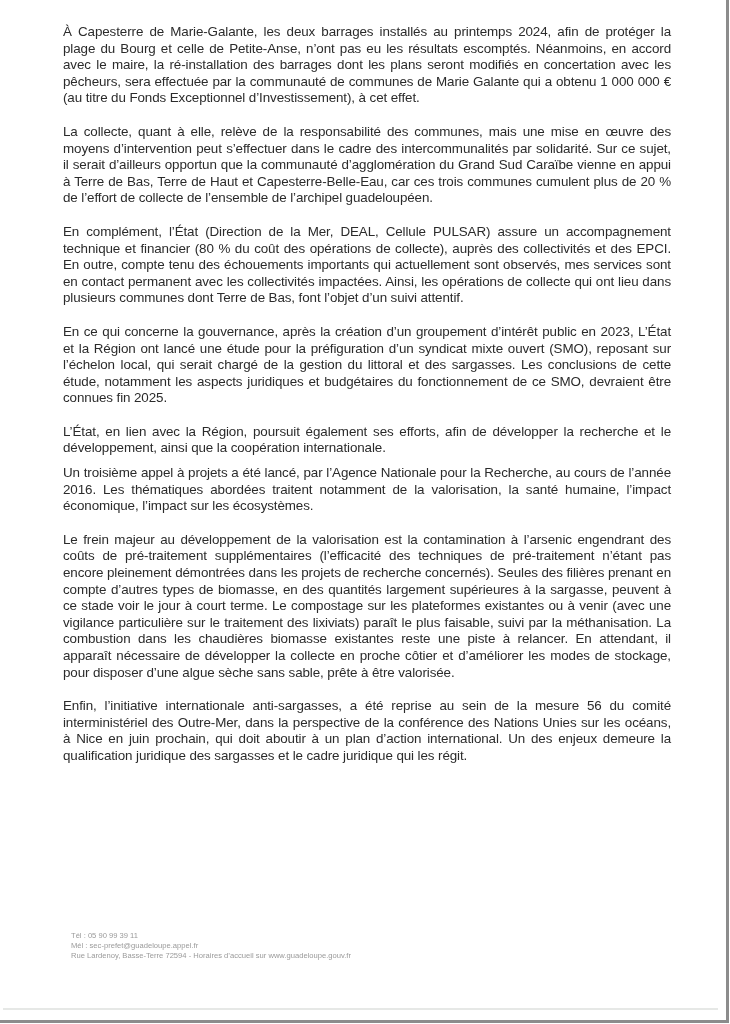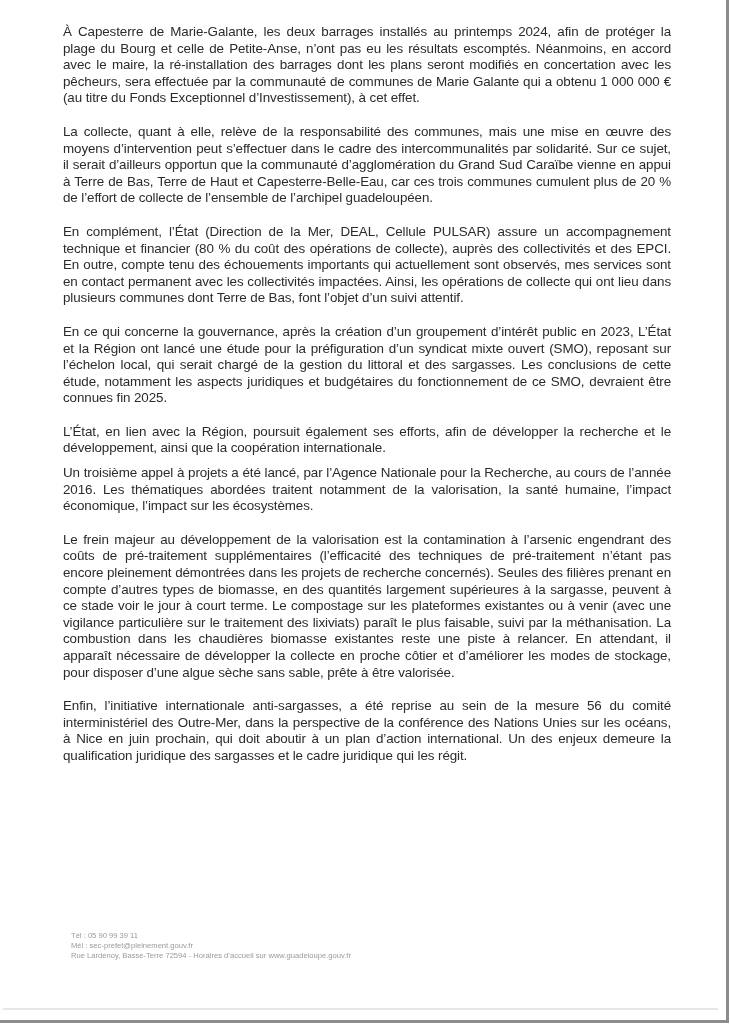--- a/index.html
+++ b/index.html
@@ -43,18 +43,18 @@
     <p>En complément, l’État (Direction de la Mer, DEAL, Cellule PULSAR) assure un accompagnement technique et financier (80 % du coût des opérations de collecte), auprès des collectivités et des EPCI. En outre, compte tenu des échouements importants qui actuellement sont observés, mes services sont en contact permanent avec les collectivités impactées. Ainsi, les opérations de collecte qui ont lieu dans plusieurs communes dont Terre de Bas, font l’objet d’un suivi attentif.</p>
     <p>En ce qui concerne la gouvernance, après la création d’un groupement d’intérêt public en 2023, L’État et la Région ont lancé une étude pour la préfiguration d’un syndicat mixte ouvert (SMO), reposant sur l’échelon local, qui serait chargé de la gestion du littoral et des sargasses. Les conclusions de cette étude, notamment les aspects juridiques et budgétaires du fonctionnement de ce SMO, devraient être connues fin 2025.</p>
     <p class="tight">L’État, en lien avec la Région, poursuit également ses efforts, afin de développer la recherche et le développement, ainsi que la coopération internationale.</p>
     <p>Un troisième appel à projets a été lancé, par l’Agence Nationale pour la Recherche, au cours de l’année 2016. Les thématiques abordées traitent notamment de la valorisation, la santé humaine, l’impact économique, l’impact sur les écosystèmes.</p>
     <p>Le frein majeur au développement de la valorisation est la contamination à l’arsenic engendrant des coûts de pré-traitement supplémentaires (l’efficacité des techniques de pré-traitement n’étant pas encore pleinement démontrées dans les projets de recherche concernés). Seules des filières prenant en compte d’autres types de biomasse, en des quantités largement supérieures à la sargasse, peuvent à ce stade voir le jour à court terme. Le compostage sur les plateformes existantes ou à venir (avec une vigilance particulière sur le traitement des lixiviats) paraît le plus faisable, suivi par la méthanisation. La combustion dans les chaudières biomasse existantes reste une piste à relancer. En attendant, il apparaît nécessaire de développer la collecte en proche côtier et d’améliorer les modes de stockage, pour disposer d’une algue sèche sans sable, prête à être valorisée.</p>
     <p>Enfin, l’initiative internationale anti-sargasses, a été reprise au sein de la mesure 56 du comité interministériel des Outre-Mer, dans la perspective de la conférence des Nations Unies sur les océans, à Nice en juin prochain, qui doit aboutir à un plan d’action international. Un des enjeux demeure la qualification juridique des sargasses et le cadre juridique qui les régit.</p>
   </div>
 
   <div class="footer">
     <div>Tél : 05 90 99 39 11</div>
-    <div>Mél : sec-prefet@pleinement.gouv.fr</div>
+    <div>Mél : sec-prefet@guadeloupe.appel.fr</div>
     <div>Rue Lardenoy, Basse-Terre 72594 - Horaires d’accueil sur www.guadeloupe.gouv.fr</div>
   </div>
 
   <div class="bottom-rule"></div>
 </div>
 
 </body></html>

